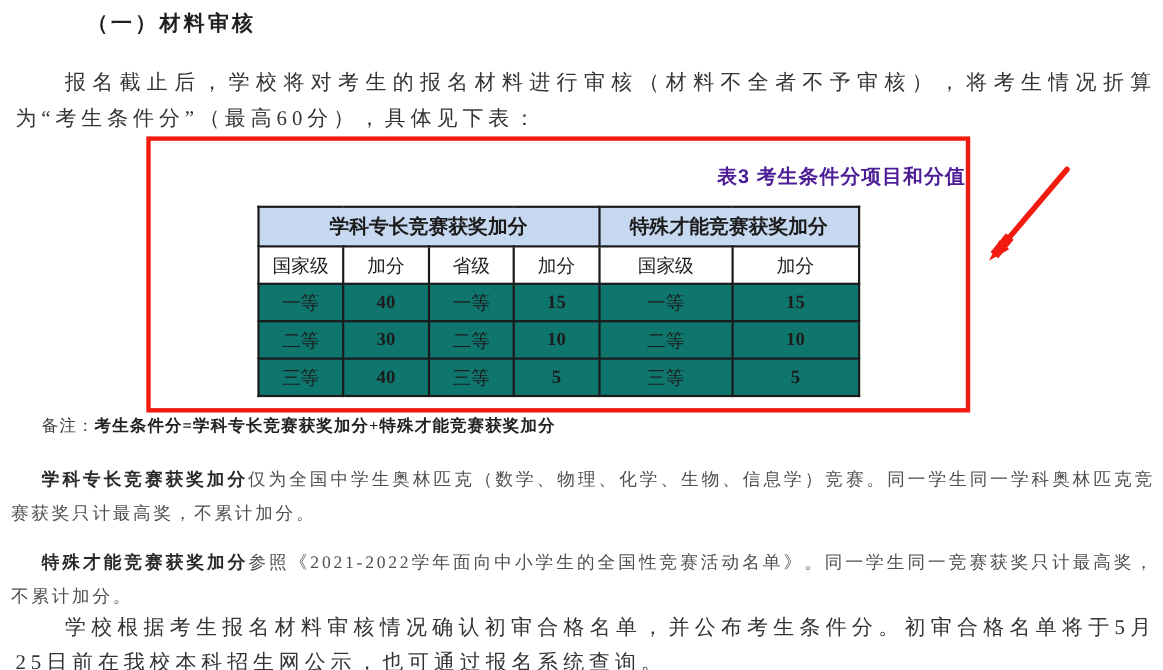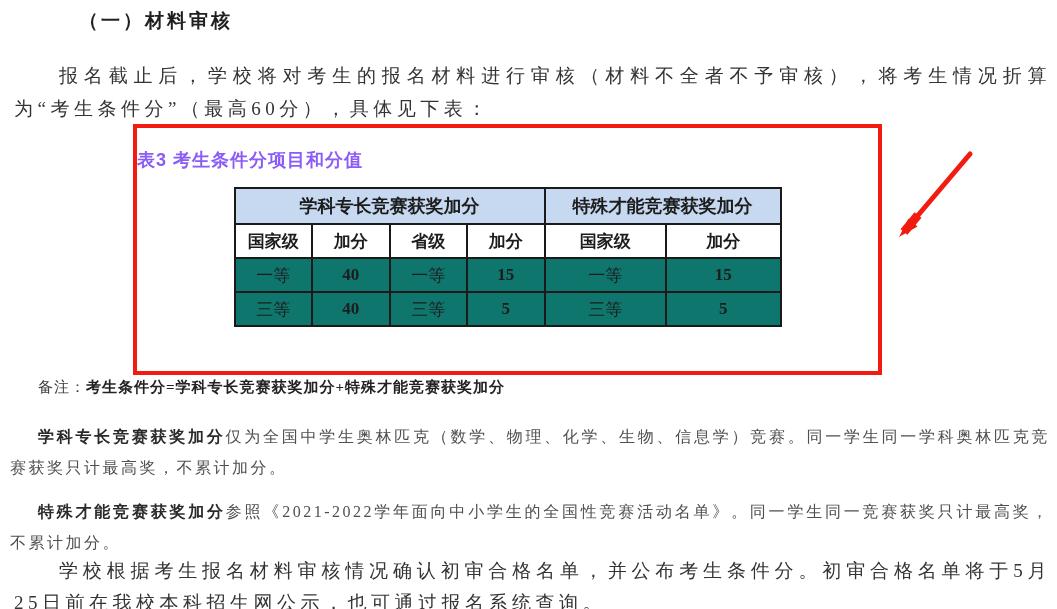--- a/index.html
+++ b/index.html
@@ -36,42 +36,42 @@
   .para-final { top: 543px; text-indent: 45px; line-height: 32px; margin-top: 12px; }
 
   .annotation-box {
     left: 133px; top: 124px;
     width: 741px; height: 243px;
     border: 4px solid #f21b0f;
     background: transparent;
   }
   .table-title {
     margin-top: 20px;
-    text-align: left;
+    text-align: right;
     font-family: "Liberation Sans", "DejaVu Sans", sans-serif;
     font-weight: bold;
     font-size: 18px;
     letter-spacing: 1px;
-    color: #8b5cf6;
+    color: #4c1d95;
   }
   table.score-table {
     margin: 15px auto 0 auto;
     width: 548px;
     border-collapse: collapse;
     table-layout: fixed;
     font-size: 17px;
     color: #1c1c1c;
   }
   table.score-table td, table.score-table th {
     border: 2px solid #1a1a1a;
     text-align: center;
     padding: 0;
   }
   tr.group-row th { height: 34px; font-weight: bold; font-size: 18px; }
-  tr.sub-row th { height: 32px; font-weight: bold; background: #ffffff; text-align: center; }
+  tr.sub-row th { height: 32px; font-weight: normal; background: #ffffff; text-align: center; }
   tr.data-row td { height: 32px; background: #0f766e; }
   td.num { font-weight: bold; font-family: "Liberation Serif", serif; margin-left: 35px; }
   col.c-narrow { width: 14.2%; }
   col.c-wide1 { width: 22.2%; }
   col.c-wide2 { width: 21.0%; }
 
   .note-line {
     left: 38px; top: 378px;
     font-size: 15px;
     letter-spacing: 1px;
@@ -130,20 +130,28 @@
       </tr>
       <tr class="data-row">
         <td>一等</td>
         <td class="num">40</td>
         <td>一等</td>
         <td class="num">15</td>
         <td>一等</td>
         <td class="num">15</td>
       </tr>
       <tr class="data-row">
+        <td>二等</td>
+        <td class="num">30</td>
+        <td>二等</td>
+        <td class="num">10</td>
+        <td>二等</td>
+        <td class="num">10</td>
+      </tr>
+      <tr class="data-row">
         <td>三等</td>
         <td class="num">40</td>
         <td>三等</td>
         <td class="num">5</td>
         <td>三等</td>
         <td class="num">5</td>
       </tr>
     </tbody>
       </table>
   </div>

